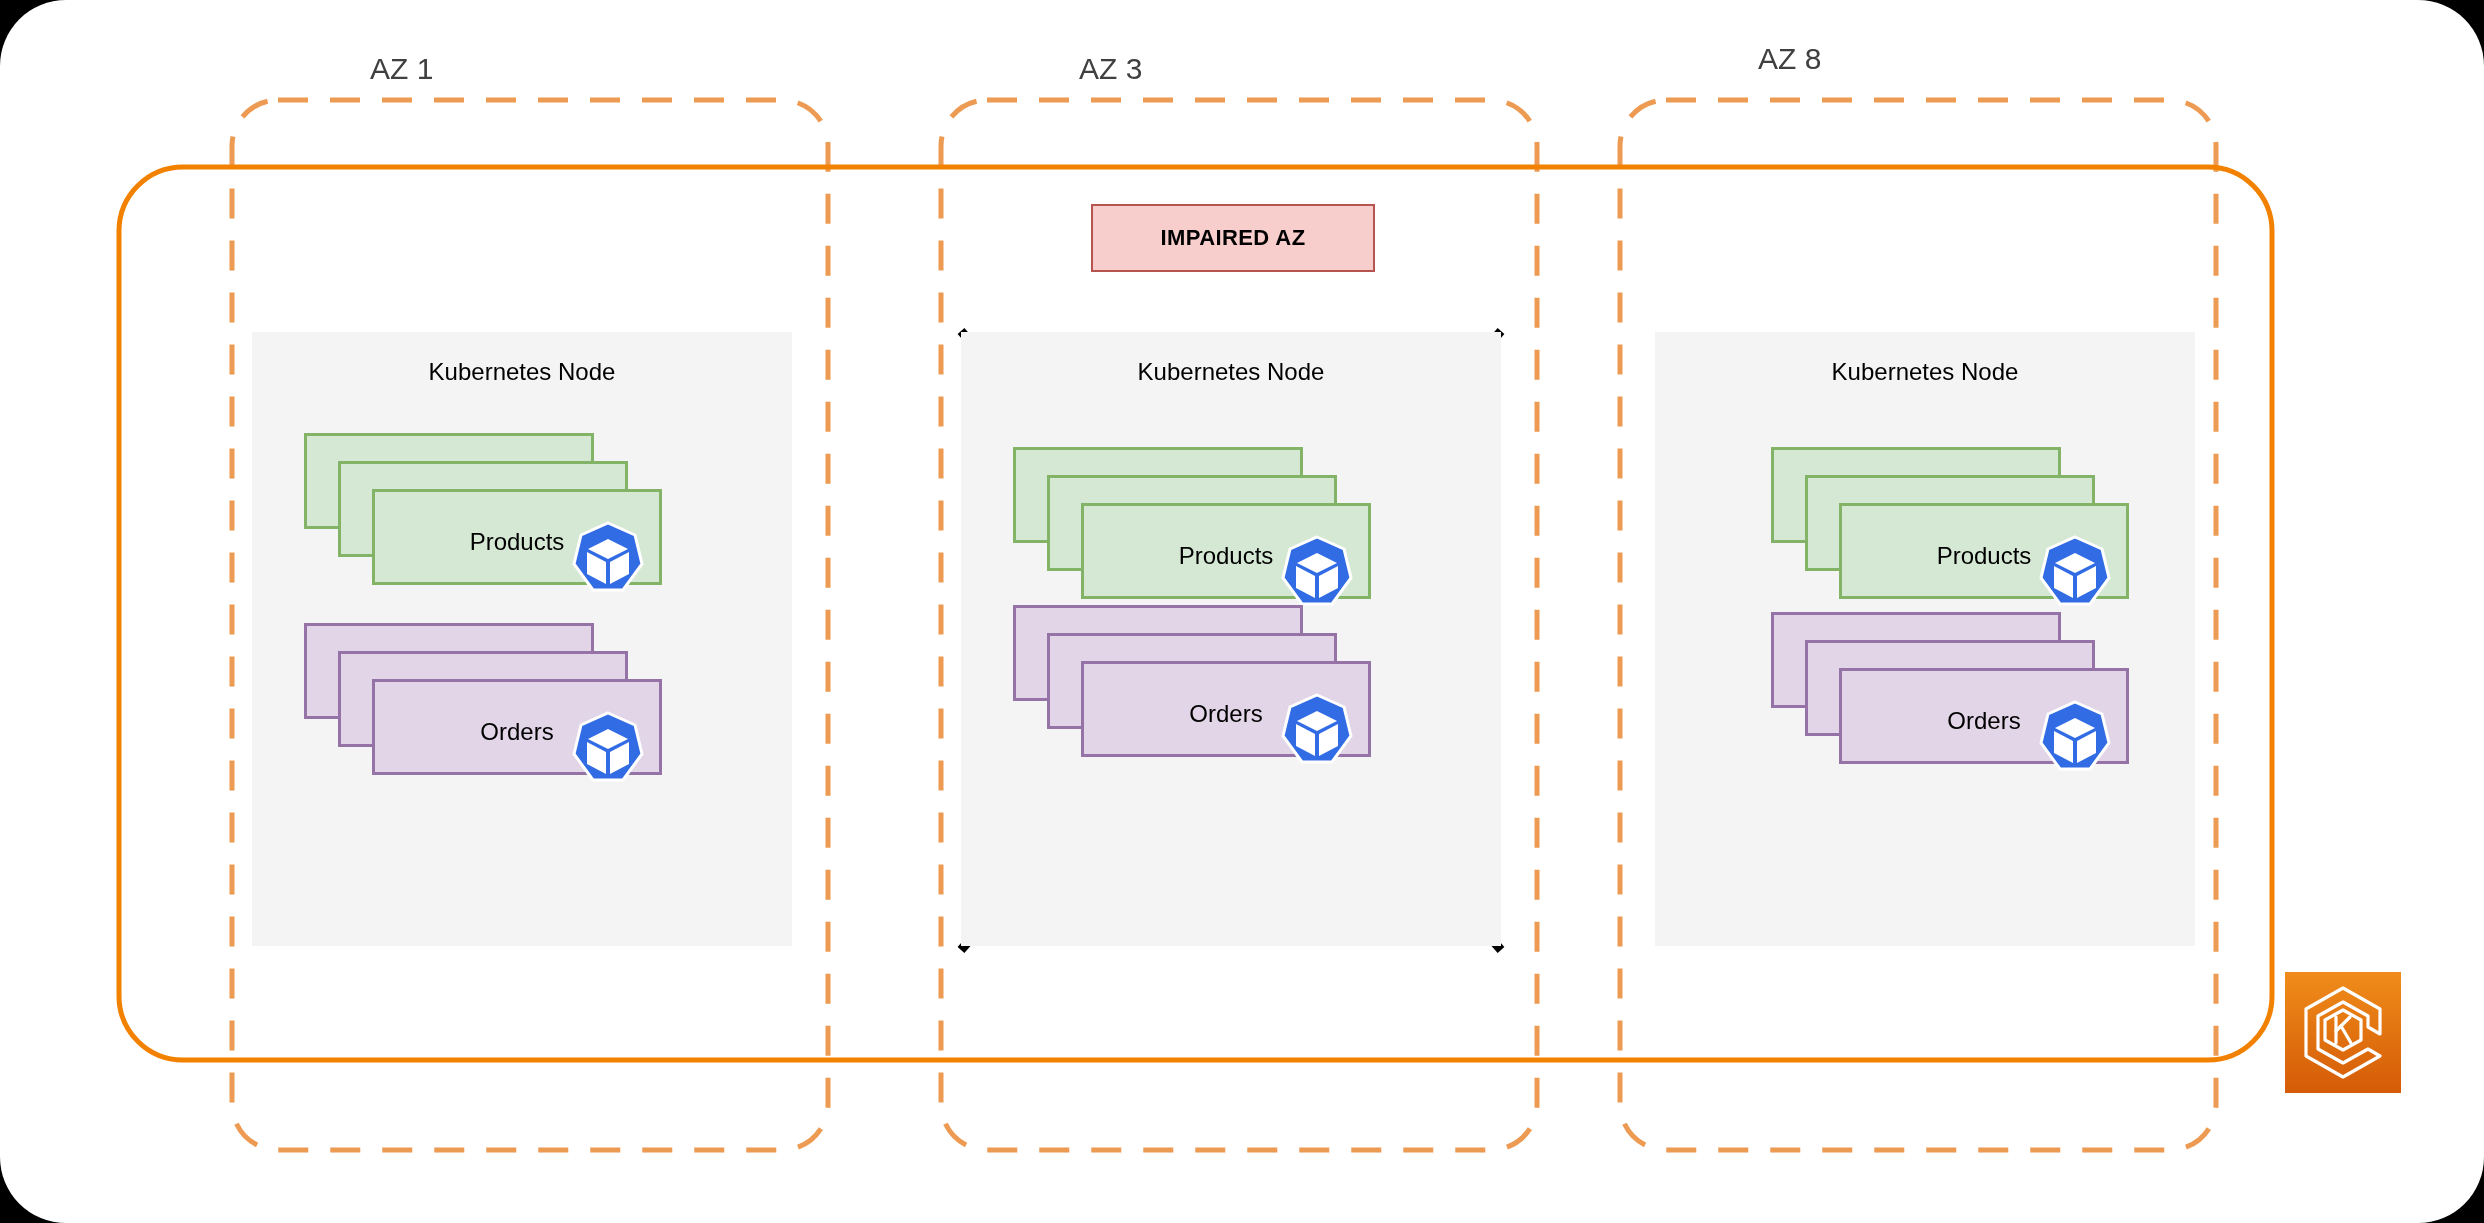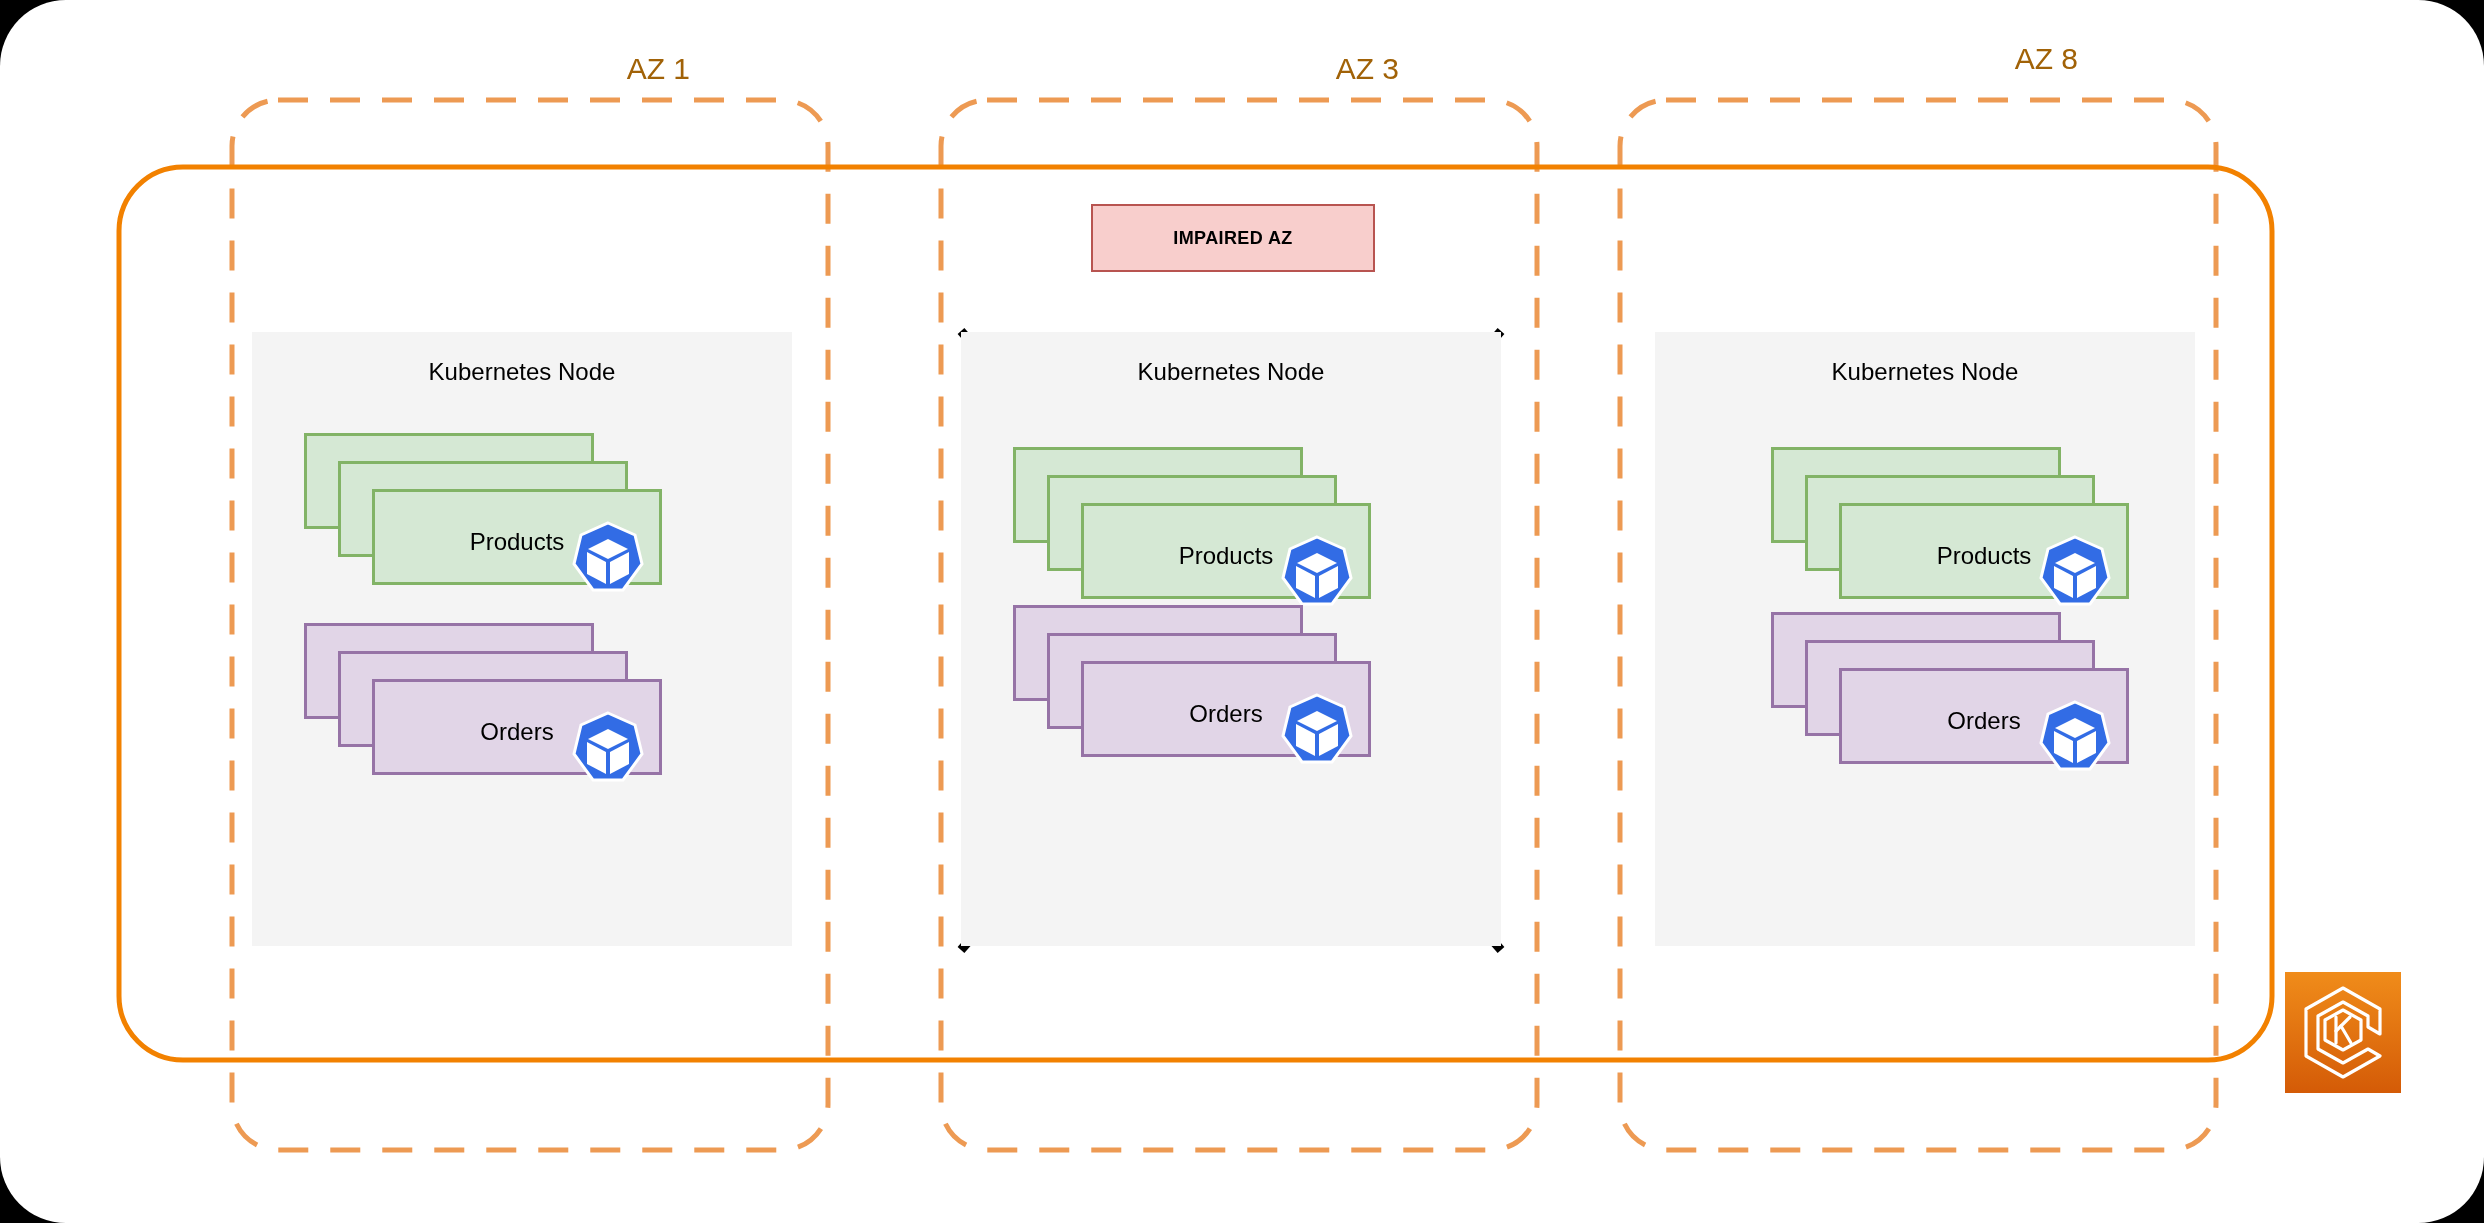--- a/index.html
+++ b/index.html
@@ -31,22 +31,22 @@
     left: 0; top: 0;
     width: 2484px;
     height: 1223px;
     pointer-events: none;
   }
 
   
   .az-label {
     position: absolute;
     font-size: 30px;
-    color: #a16207;
-    text-align: right;
+    color: #404040;
+    text-align: left;
     white-space: nowrap;
   }
 
   
   .node-box {
     position: absolute;
     background: #f4f4f4;
     border: none;
   }
   .node-title {
@@ -99,21 +99,21 @@
 
   
   .impaired-badge {
     position: absolute;
     box-sizing: border-box;
     background: #f8cecc;
     border: 2px solid #b85450;
     display: flex;
     align-items: center;
     justify-content: center;
-    font-size: 18px;
+    font-size: 22px;
     font-weight: bold;
     color: #000000;
     letter-spacing: 0.4px;
   }
 
   
   .eks-logo {
     position: absolute;
     width: 116px;
     height: 121px;

